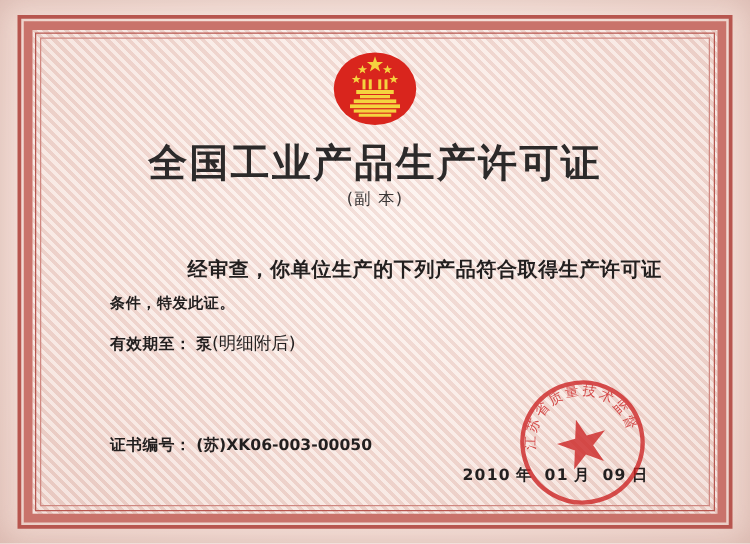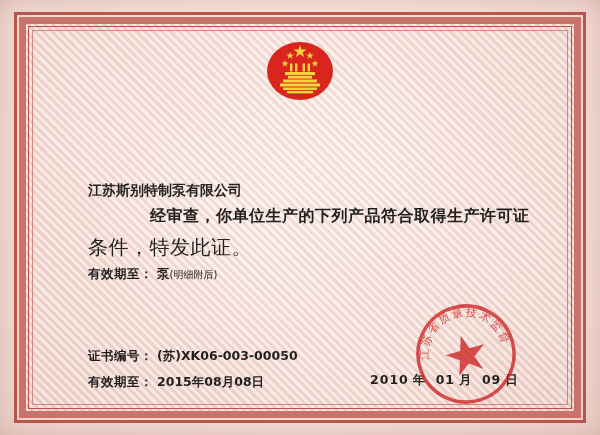--- a/index.html
+++ b/index.html
@@ -133,42 +133,42 @@
     font-size: 16px;
     font-weight: bold;
     color: #221f1f;
     letter-spacing: 0.5px;
     margin-left: 48px;
   }
   .body-line2 {
     position: absolute;
     top: 200px;
     left: 52px;
-    font-size: 20px;
-    font-weight: normal;
+    font-size: 12px;
+    font-weight: bold;
     color: #221f1f;
     letter-spacing: 0.5px;
   }
 
   .field {
     position: absolute;
     font-size: 12.5px;
     color: #221f1f;
     white-space: nowrap;
   }
   .field .lbl {
     font-weight: bold;
     letter-spacing: 0.5px;
   }
   .field .val {
     font-weight: bold;
     margin-left: 4px;
   }
   .field .note {
-    font-size: 10px;
+    font-size: 14px;
     font-weight: normal;
   }
 
   .f-product { top: 232px; left: 52px; }
   .f-address { top: 262px; left: 57px; }
   .f-prodsite { top: 288px; left: 52px; }
   .f-certno   { top: 314px; left: 52px; }
   .f-valid    { top: 340px; left: 52px; }
 
   .date-line {
@@ -229,39 +229,37 @@
         <rect x="27" y="23.5" width="2.4" height="8"></rect>
         <rect x="32" y="23.5" width="2.4" height="8"></rect>
         <rect x="39.6" y="23.5" width="2.4" height="8"></rect>
         <rect x="44.6" y="23.5" width="2.4" height="8"></rect>
         <rect x="17" y="43.5" width="40" height="3"></rect>
         <rect x="20" y="47.5" width="34" height="2.6"></rect>
         <rect x="24" y="51" width="26" height="2.4"></rect>
       </g>
     </svg>
 
-
-    <div class="company">江苏斯别特制泵有限公司</div>
+    <div class="title">全国工业产品生产许可证</div>
+    <div class="subtitle">(副 本)</div>
+
 
     <div class="body-line1">经审查，你单位生产的下列产品符合取得生产许可证</div>
     <div class="body-line2">条件，特发此证。</div>
 
     <div class="field f-product">
       <span class="lbl">有效期至：</span><span class="val">泵</span><span class="note">(明细附后)</span>
     </div>
 
 
 
     <div class="field f-certno">
       <span class="lbl">证书编号：</span><span class="val">(苏)XK06-003-00050</span>
     </div>
 
-    <div class="field f-valid">
-      <span class="lbl">有效期至：</span><span class="val">2015年08月08日</span>
-    </div>
 
     <div class="date-line">
       <span class="num">2010</span><span>年</span>
       <span class="num">01</span><span>月</span>
       <span class="num">09</span><span>日</span>
     </div>
 
 
     <svg class="seal" viewBox="0 0 104 104">
       <circle cx="52" cy="52" r="48" fill="none" stroke="#cc2222" stroke-width="3.5"></circle>

